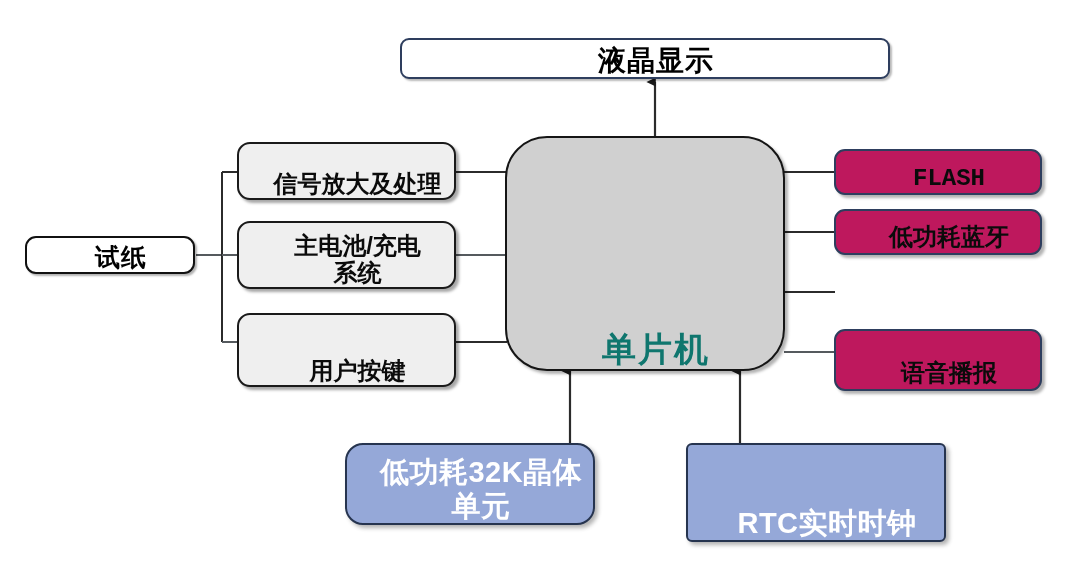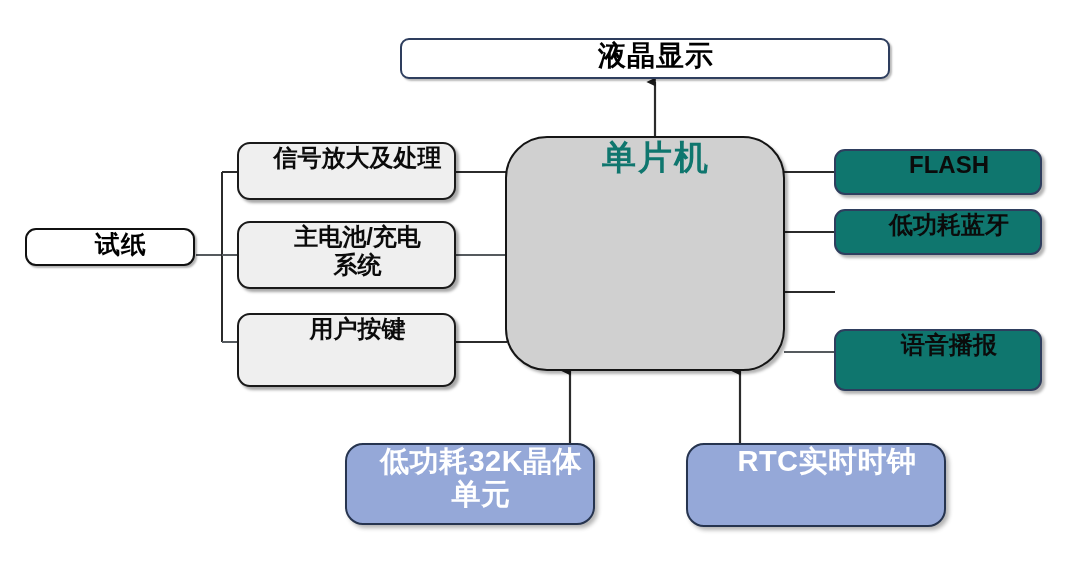--- a/index.html
+++ b/index.html
@@ -22,21 +22,21 @@
     left: 0;
     top: 0;
     width: 1080px;
     height: 567px;
     pointer-events: none;
   }
   .node {
     position: absolute;
     box-sizing: border-box;
     display: flex;
-    align-items: flex-start;
+    align-items: flex-end;
     justify-content: center;
     text-align: center;
     line-height: 1.15;
     z-index: 2;
     padding-left: 22px;
   }
   .node .lbl {
     display: block;
     white-space: pre-line;
   }
@@ -83,27 +83,28 @@
     border-radius: 9px;
     color: #000000;
     font-size: 28px;
     font-weight: 700;
     letter-spacing: 1px;
     box-shadow: 2px 2px 2px rgba(0,0,0,0.28);
   }
 
   
   .n-right {
-    background: #0f766e;
+    background: #be185d;
     border: 2.2px solid #2E3E5E;
     border-radius: 11px;
     color: #0b0b0b;
     font-size: 24px;
     font-weight: 700;
     box-shadow: 3px 3px 3px rgba(0,0,0,0.30);
+    font-family: Liberation Mono, monospace;
   }
 
   
   .n-blue {
     background: #95A8D8;
     border: 2.2px solid #26344F;
     border-radius: 18px;
     color: #ffffff;
     font-size: 29px;
     font-weight: 700;
@@ -141,21 +142,21 @@
     <line x1="655" y1="136" x2="655" y2="82" stroke="#2b2b2b" stroke-width="2.2" marker-end="url(#arrowUp)"></line>
 
     <line x1="570" y1="443" x2="570" y2="371" stroke="#2b2b2b" stroke-width="2.2" marker-end="url(#arrowUp)"></line>
     <line x1="740" y1="443" x2="740" y2="371" stroke="#2b2b2b" stroke-width="2.2" marker-end="url(#arrowUp)"></line>
   </svg>
 
   <div class="node n-display" style="left:400px; top:38px; width:490px; height:41px;">
     <span class="lbl">液晶显示</span>
   </div>
 
-  <div class="node n-source" style="left:25px; top:228px; width:170px; height:38px;">
+  <div class="node n-source" style="left:25px; top:236px; width:170px; height:38px;">
     <span class="lbl">试纸</span>
   </div>
 
   <div class="node n-left" style="left:237px; top:142px; width:219px; height:58px;">
     <span class="lbl">信号放大及处理</span>
   </div>
 
   <div class="node n-left" style="left:237px; top:221px; width:219px; height:68px;">
     <span class="lbl">主电池/充电
 系统</span>
@@ -179,17 +180,17 @@
 
 
   <div class="node n-right" style="left:834px; top:329px; width:208px; height:62px;">
     <span class="lbl">语音播报</span>
   </div>
 
   <div class="node n-blue" style="left:345px; top:443px; width:250px; height:82px;">
     <span class="lbl">低功耗32K晶体单元</span>
   </div>
 
-  <div class="node n-blue" style="left:686px; top:443px; width:260px; height:84px;">
+  <div class="node n-blue" style="left:686px; top:443px; width:260px; height:99px;border-radius:6px;">
     <span class="lbl">RTC实时时钟</span>
   </div>
 
 </div>
 
 </body></html>

